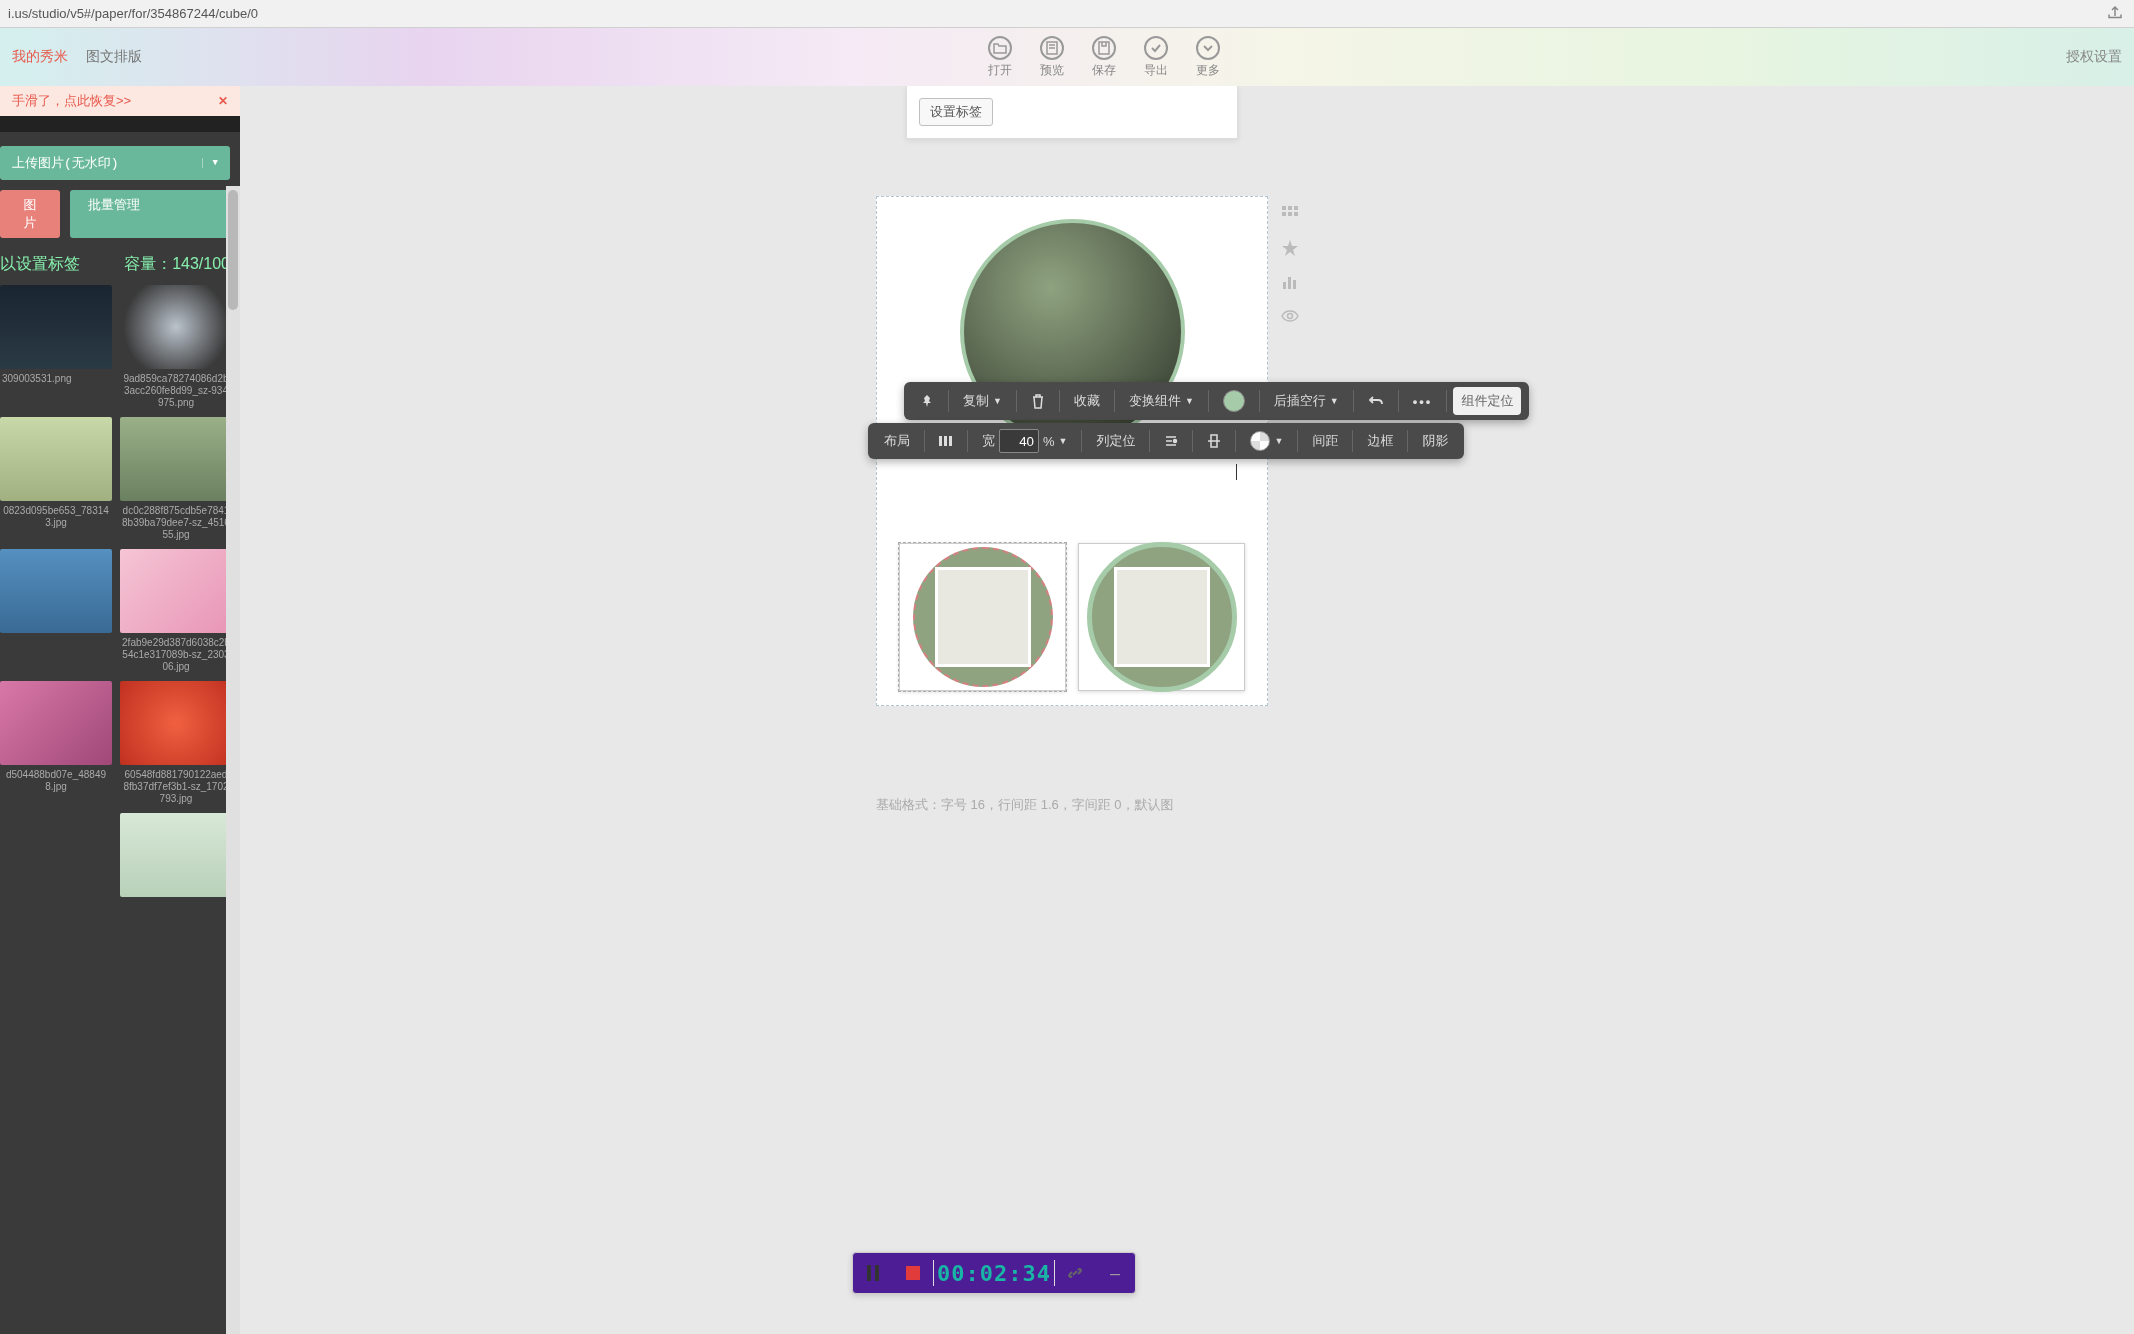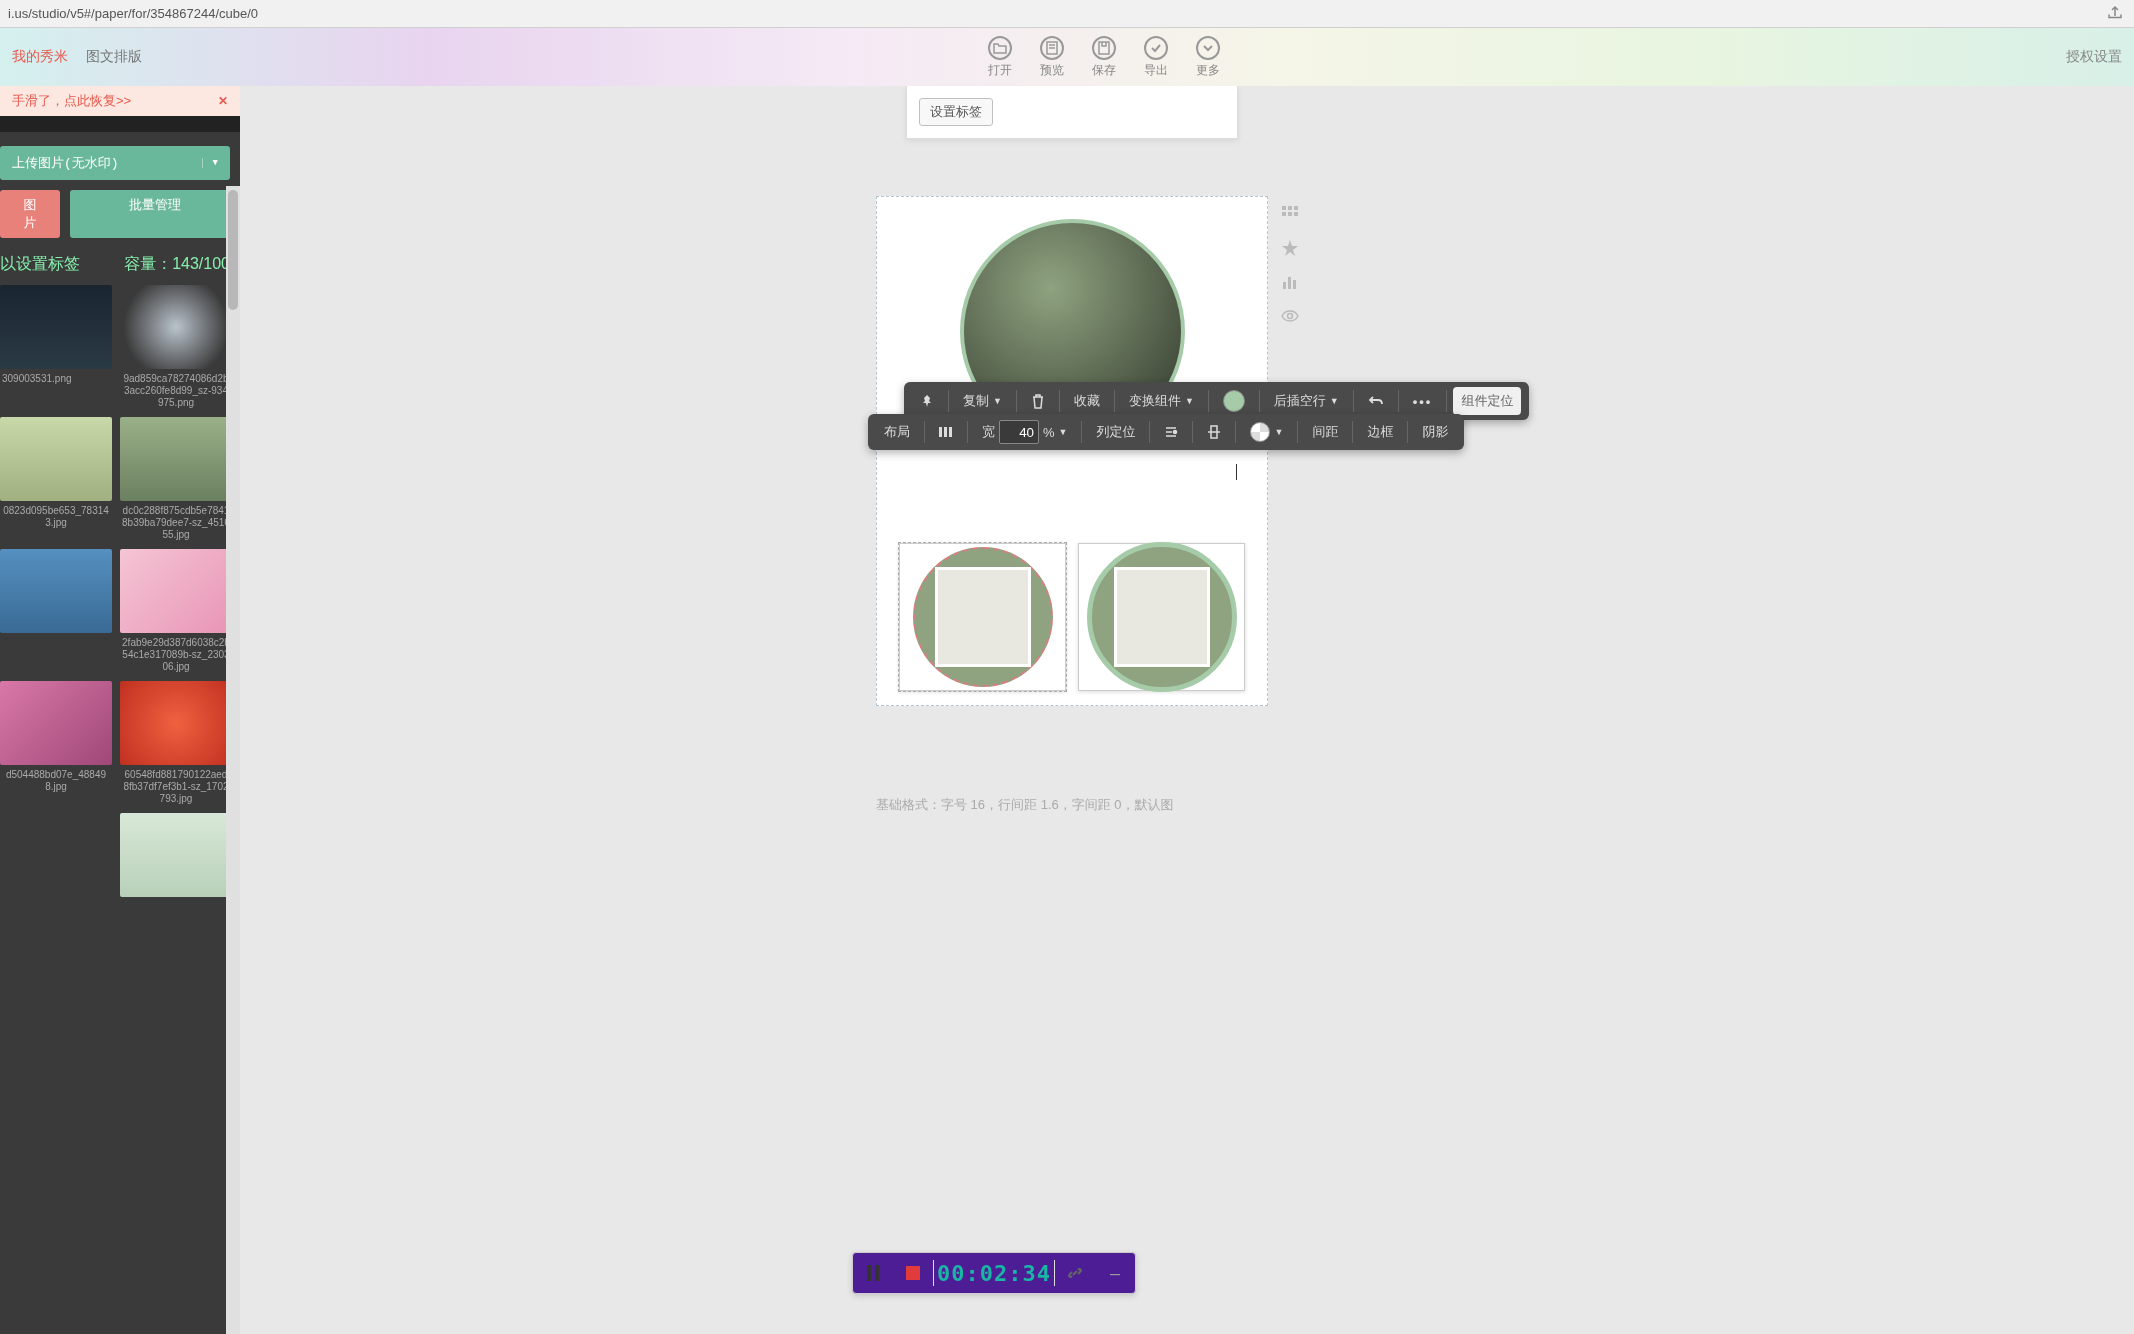--- a/index.html
+++ b/index.html
@@ -26,21 +26,21 @@
 
 
 .sidebar { width: 240px; background: #3a3a3a; color: #ccc; display: flex; flex-direction: column; position: relative; }
 .undo-bar { background: #fce8e0; color: #e85a4f; padding: 6px 12px; font-size: 13px; display: flex; align-items: center; justify-content: space-between; }
 .undo-close { color: #e85a4f; font-weight: bold; cursor: pointer; font-size: 12px; }
 .sidebar-nav { height: 16px; background: #222; }
 .upload-btn { background: #6ab89c; color: #fff; padding: 8px 12px; display: flex; align-items: center; justify-content: space-between; margin: 14px 10px 10px 0; border-radius: 3px; cursor: pointer; font-family: Liberation Mono, monospace; }
 .upload-btn .caret-box { border-left: 1px solid rgba(255,255,255,0.4); padding-left: 10px; }
 .btn-row { display: flex; gap: 10px; padding: 0 0 10px 0; }
 .btn-red { background: #e8817a; color: #fff; padding: 6px 18px; border-radius: 3px; cursor: pointer; flex: 0 0 auto; width: 60px; text-align: center; }
-.btn-green { background: #6ab89c; color: #fff; padding: 6px 18px; border-radius: 3px; cursor: pointer; flex: 1; text-align: center; }
+.btn-green { background: #6ab89c; color: #fff; padding: 6px 18px; border-radius: 3px; cursor: pointer; flex: 1; }
 .capacity-row { display: flex; justify-content: space-between; padding: 6px 10px 10px 0; color: #86efac; font-size: 16px; }
 .thumbs-wrap { flex: 1; overflow-y: auto; padding-right: 8px; }
 .thumbs-grid { display: grid; grid-template-columns: 1fr 1fr; gap: 8px; }
 .thumb { display: flex; flex-direction: column; align-items: flex-start; }
 .thumb-img { width: 100%; height: 84px; background: #555; border-radius: 2px; display: flex; align-items: center; justify-content: center; }
 .thumb-name { font-size: 10px; color: #aaa; text-align: center; margin-top: 4px; word-break: break-all; line-height: 1.2; padding: 0 2px; }
 .sideline { width: 16px; background: #e8e8e8; }
 
 
 .canvas-area { flex: 1; background: #e8e8e8; position: relative; overflow: auto; }
@@ -56,21 +56,21 @@
 .small-circ1 { width: 140px; height: 140px; border-radius: 50%; border: 2px dashed #d58080; background: #8fa380; }
 .small-circ2 { width: 150px; height: 150px; border-radius: 50%; border: 5px solid #a5cba8; background: #8fa380; }
 .small-inner { position: absolute; width: 96px; height: 100px; background: #e8e8e0; border: 3px solid #fff; }
 
 
 .vert-icons { position: absolute; left: 1024px; top: 118px; display: flex; flex-direction: column; gap: 14px; color: #bbb; }
 .vert-icons div { width: 20px; height: 20px; cursor: pointer; display:flex; align-items:center; justify-content:center; }
 
 
 .toolbar1 { position: absolute; left: 648px; top: 296px; height: 38px; background: #4a4a4a; border-radius: 6px; display: flex; align-items: center; padding: 0 8px; box-shadow: 0 3px 8px rgba(0,0,0,0.3); color: #ddd; gap: 0; }
-.toolbar2 { position: absolute; left: 612px; top: 328px; height: 36px; background: #4a4a4a; border-radius: 6px; display: flex; align-items: center; padding: 0 8px; box-shadow: 0 3px 8px rgba(0,0,0,0.3); color: #ddd; }
+.toolbar2 { position: absolute; left: 612px; top: 337px; height: 36px; background: #4a4a4a; border-radius: 6px; display: flex; align-items: center; padding: 0 8px; box-shadow: 0 3px 8px rgba(0,0,0,0.3); color: #ddd; }
 .tb-sep { width: 1px; height: 22px; background: #666; margin: 0 6px; }
 .tb-item { padding: 0 8px; font-size: 13px; cursor: pointer; white-space: nowrap; display:flex; align-items:center; gap:4px; height:100%; }
 .tb-item.white { background: #f0f0f0; color: #666; border-radius: 4px; height: 28px; }
 .circ-swatch { width: 22px; height: 22px; border-radius: 50%; background: #a5cba8; border: 1px solid #888; }
 .circ-check { width: 20px; height: 20px; border-radius: 50%; background: repeating-conic-gradient(#ddd 0 25%, #fff 0 50%); border: 1px solid #999; }
 .tb-input { width: 40px; height: 24px; border: 1px solid #888; background: #3a3a3a; color: #fff; text-align: right; padding: 0 4px; border-radius: 2px; }
 .caret-d { font-size: 9px; }
 .tb-dots { letter-spacing: 2px; font-weight: bold; }
 
 

